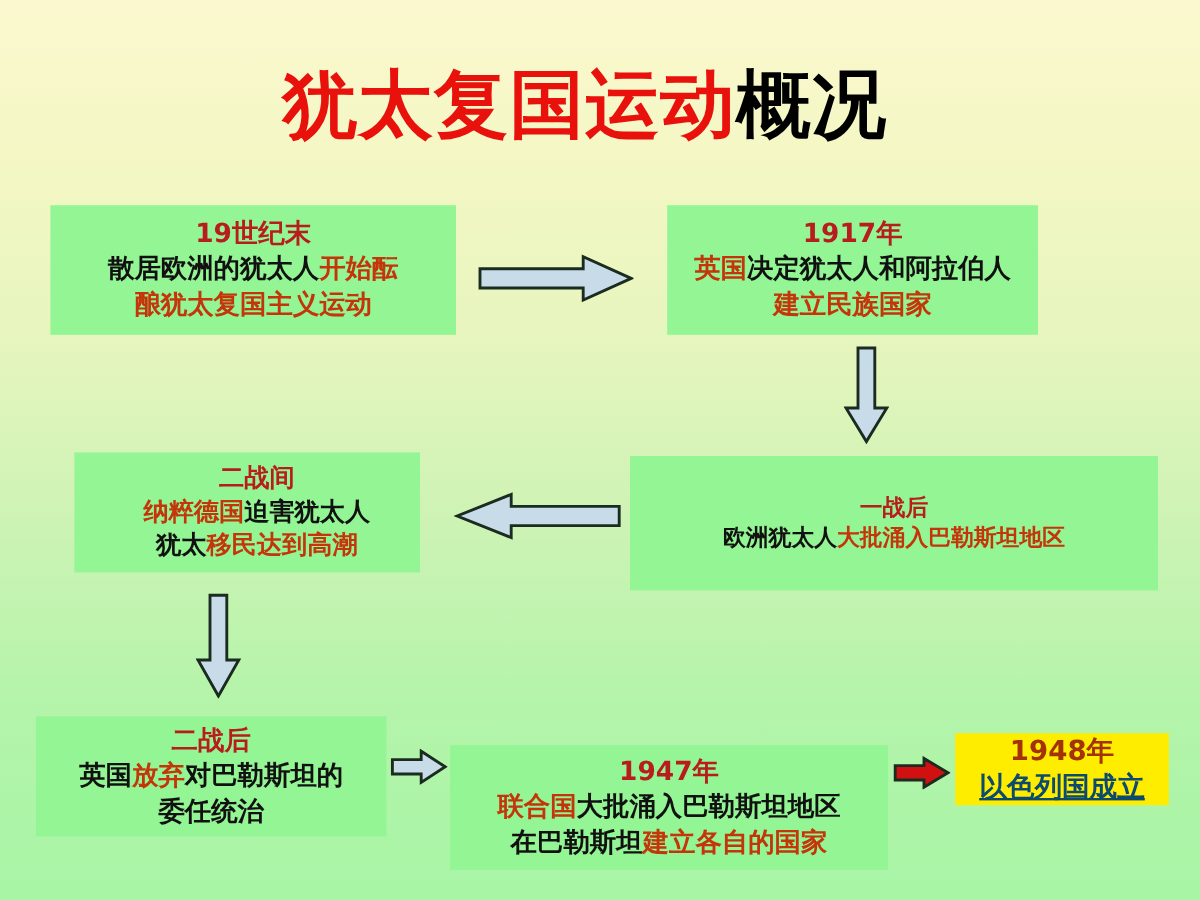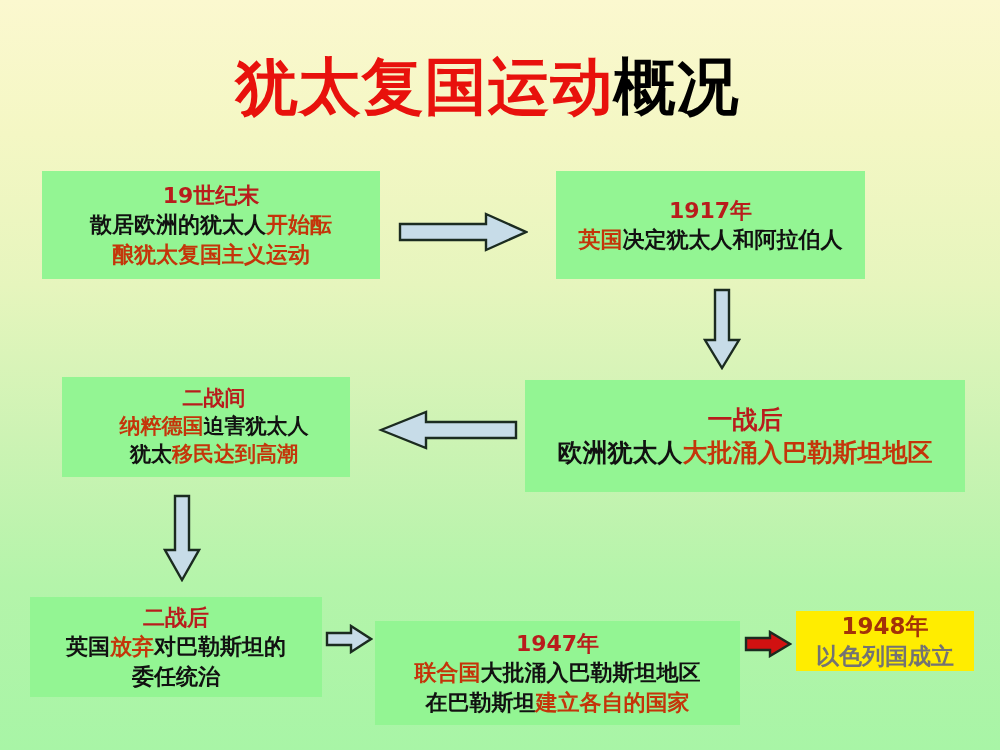--- a/index.html
+++ b/index.html
@@ -62,28 +62,28 @@
     background: #ffed00;
   }
   .line { display: block; width: 100%; }
   .hdr  { color: #b91c1c; }
   .red  { color: #c4350a; }
   .blk  { color: #111111; text-align: center; }
 
   
   #box-19c   { left: 42px;  top: 171px; width: 338px; height: 108px; font-size: 22px; }
   #box-1917  { left: 556px; top: 171px; width: 309px; height: 108px; font-size: 22px; }
-  #box-ww1   { left: 525px; top: 380px; width: 440px; height: 112px; font-size: 25px; }
+  #box-ww1   { left: 525px; top: 380px; width: 440px; height: 112px; font-size: 19px; }
   #box-ww2i  { left: 62px;  top: 377px; width: 288px; height: 100px; font-size: 21px; padding-left: 16px; }
   #box-ww2a  { left: 30px;  top: 597px; width: 292px; height: 100px; font-size: 22px; }
   #box-1947  { left: 375px; top: 621px; width: 365px; height: 104px; font-size: 22px; }
   #box-1948  { left: 796px; top: 611px; width: 178px; height: 60px; font-size: 23px; }
 
   #box-1948 .hdr { color: #a33209; }
-  #box-1948 .blk { color: #737373; }
+  #box-1948 .blk { color: #0c4a6e; text-decoration: underline; }
 
   
   .arrow { position: absolute; }
   .arrow svg { display: block; }
 
   #arrow-1 { left: 398px; top: 211px; }
   #arrow-2 { left: 703px; top: 288px; }
   #arrow-3 { left: 378px; top: 409px; }
   #arrow-4 { left: 163px; top: 494px; }
   #arrow-5 { left: 325px; top: 624px; }
@@ -100,20 +100,21 @@
 
   <div class="box" id="box-19c">
     <span class="line"><span class="hdr">19世纪末</span></span>
     <span class="line"><span class="blk">散居欧洲的犹太人</span><span class="red">开始酝</span></span>
     <span class="line"><span class="red">酿犹太复国主义运动</span></span>
   </div>
 
   <div class="box" id="box-1917">
     <span class="line"><span class="hdr">1917年</span></span>
     <span class="line"><span class="red">英国</span><span class="blk">决定犹太人和阿拉伯人</span></span>
+    <span class="line"><span class="red">建立民族国家</span></span>
   </div>
 
   <div class="box" id="box-ww1">
     <span class="line"><span class="hdr">一战后</span></span>
     <span class="line"><span class="blk">欧洲犹太人</span><span class="red">大批涌入巴勒斯坦地区</span></span>
   </div>
 
   <div class="box" id="box-ww2i">
     <span class="line"><span class="hdr">二战间</span></span>
     <span class="line"><span class="red">纳粹德国</span><span class="blk">迫害犹太人</span></span>

